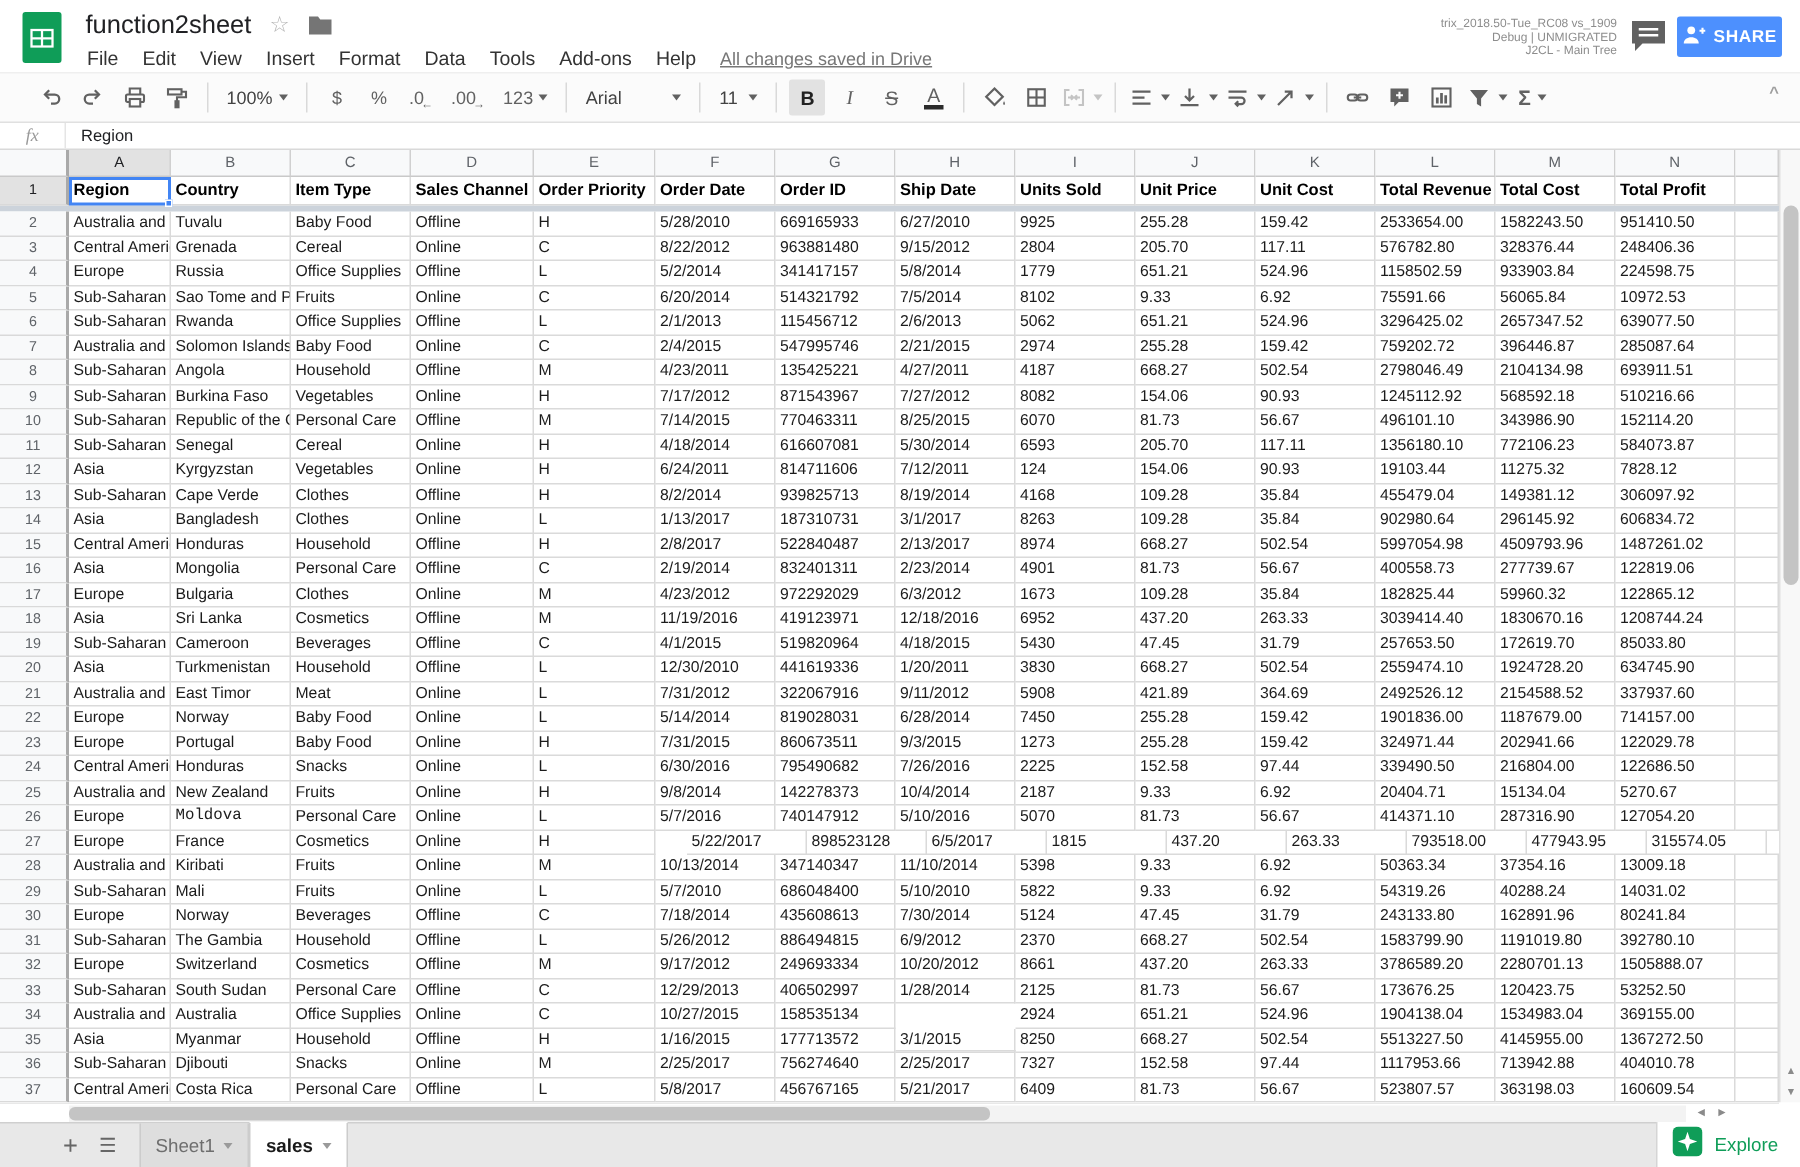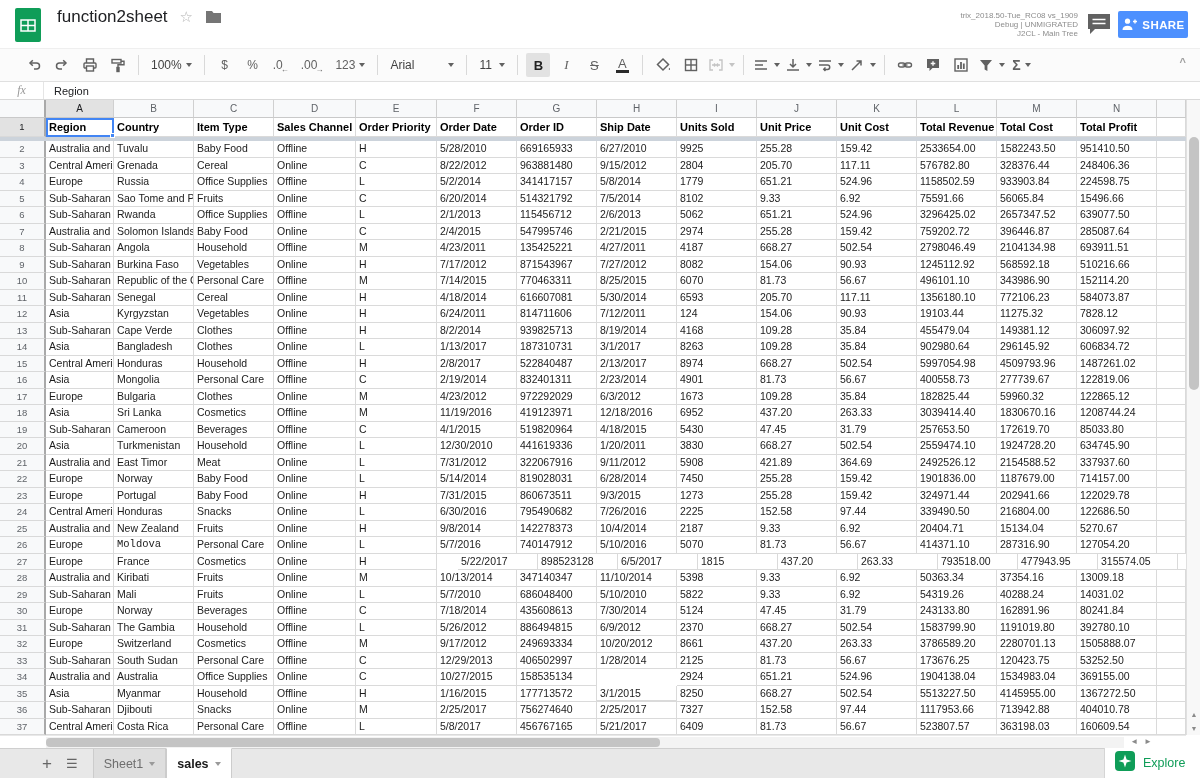--- a/index.html
+++ b/index.html
@@ -101,20 +101,32 @@
     </div>
     <div class="title-row">
       <span class="doc-title">function2sheet</span>
       <span class="star">☆</span>
       <span class="folder">
         <svg width="17" height="14" viewBox="0 0 17 14">
             <path d="M1 1h6l1.5 2H16v10H1z" fill="#757575"></path>
           </svg>
       </span>
     </div>
+    <nav class="menubar">
+      <span class="menu-item">File</span>
+      <span class="menu-item">Edit</span>
+      <span class="menu-item">View</span>
+      <span class="menu-item">Insert</span>
+      <span class="menu-item">Format</span>
+      <span class="menu-item">Data</span>
+      <span class="menu-item">Tools</span>
+      <span class="menu-item">Add-ons</span>
+      <span class="menu-item">Help</span>
+      <span class="save-status">All changes saved in Drive</span>
+    </nav>
     <div class="build-info">
       <div>trix_2018.50-Tue_RC08 vs_1909</div>
       <div>Debug | UNMIGRATED</div>
       <div>J2CL - Main Tree</div>
     </div>
     <div class="comment-btn">
       <svg width="26" height="22" viewBox="0 0 26 22">
           <path d="M2 1h22v15H9l-5 5v-5H2z" fill="#616161"></path>
           <path d="M6.5 6.5h13M6.5 10.5h13" stroke="#fff" stroke-width="1.6"></path>
         </svg>
@@ -380,21 +392,21 @@
         <div class="cell" style="flex: 0 0 82px;">Online</div>
         <div class="cell" style="flex: 0 0 81px;">C</div>
         <div class="cell" style="flex: 0 0 80px;">6/20/2014</div>
         <div class="cell" style="flex: 0 0 80px;">514321792</div>
         <div class="cell" style="flex: 0 0 80px;">7/5/2014</div>
         <div class="cell" style="flex: 0 0 80px;">8102</div>
         <div class="cell" style="flex: 0 0 80px;">9.33</div>
         <div class="cell" style="flex: 0 0 80px;">6.92</div>
         <div class="cell" style="flex: 0 0 80px;">75591.66</div>
         <div class="cell" style="flex: 0 0 80px;">56065.84</div>
-        <div class="cell" style="flex: 0 0 80px;">15496.66</div>
+        <div class="cell" style="flex: 0 0 80px;">10972.53</div>
         <div class="cell" style="flex: 0 0 29px;"></div>
       </div>
       <div class="row">
         <div class="gutter">6</div>
         <div class="cell" style="flex: 0 0 68px;">Sub-Saharan Afr</div>
         <div class="cell" style="flex: 0 0 80px;">Rwanda</div>
         <div class="cell" style="flex: 0 0 80px;">Office Supplies</div>
         <div class="cell" style="flex: 0 0 82px;">Offline</div>
         <div class="cell" style="flex: 0 0 81px;">L</div>
         <div class="cell" style="flex: 0 0 80px;">2/1/2013</div>

